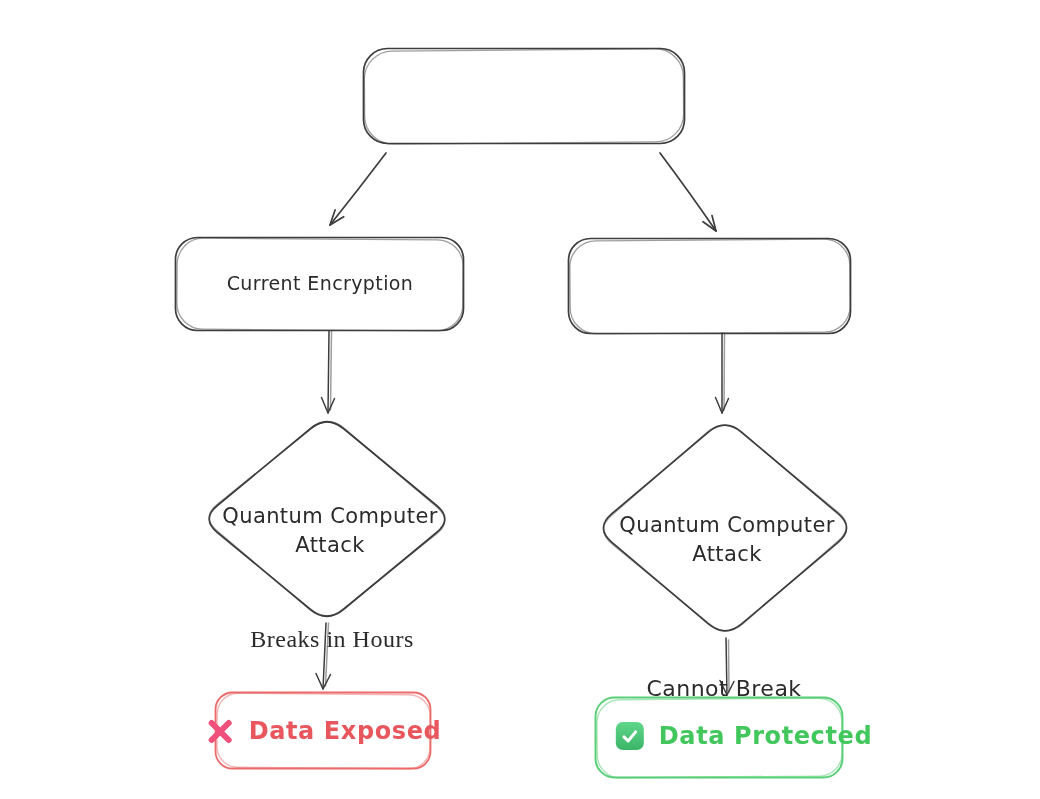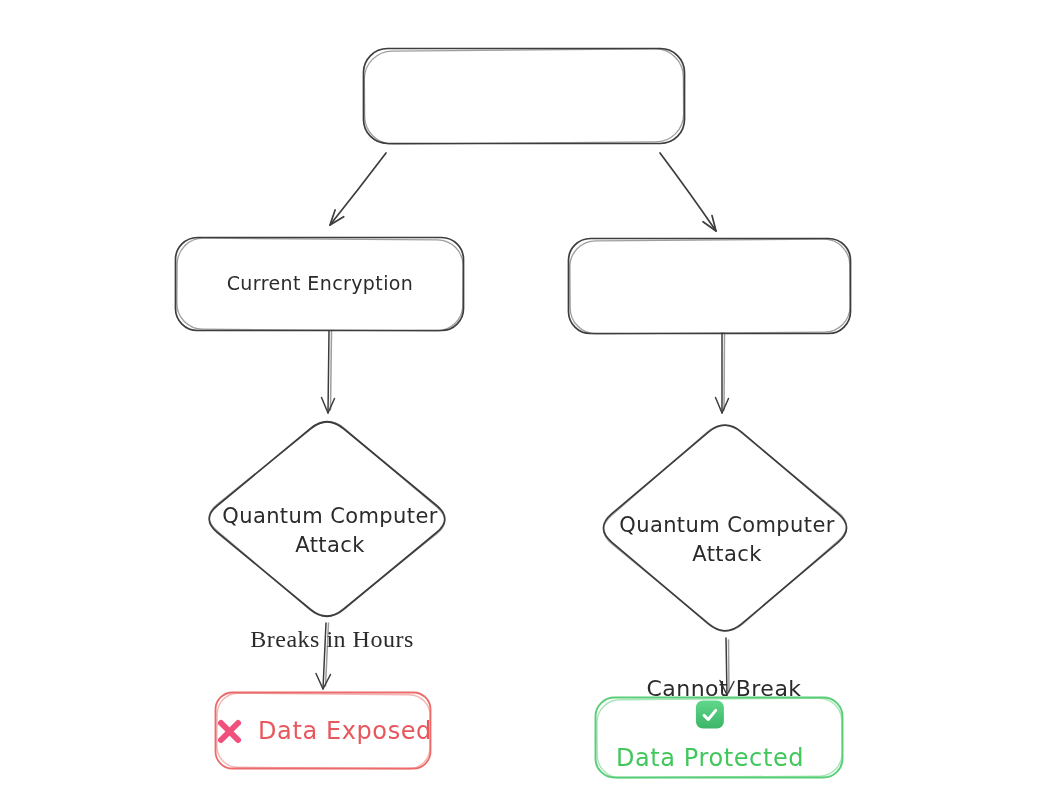--- a/index.html
+++ b/index.html
@@ -58,23 +58,24 @@
 
   .outcome {
     position: absolute;
     transform: translate(-50%, -50%);
     display: flex;
     align-items: center;
     gap: 15px;
     font-size: 24px;
     letter-spacing: 0.6px;
     white-space: nowrap;
+    font-weight: bold;
   }
   .outcome-exposed   { left: 324px; top: 731px; color: var(--danger-text, #e8575e); }
-  .outcome-protected { left: 710px; top: 736px; color: var(--success-text, #42c75d); flex-direction: column; }
+  .outcome-protected { left: 744px; top: 736px; color: var(--success-text, #42c75d); }
 
   .check-chip {
     width: 28px;
     height: 28px;
     border-radius: 7px;
     background: linear-gradient(180deg, var(--success-icon-top, #5fd68a), var(--success-icon-bottom, #3cb569));
     display: flex;
     align-items: center;
     justify-content: center;
     flex: 0 0 auto;

